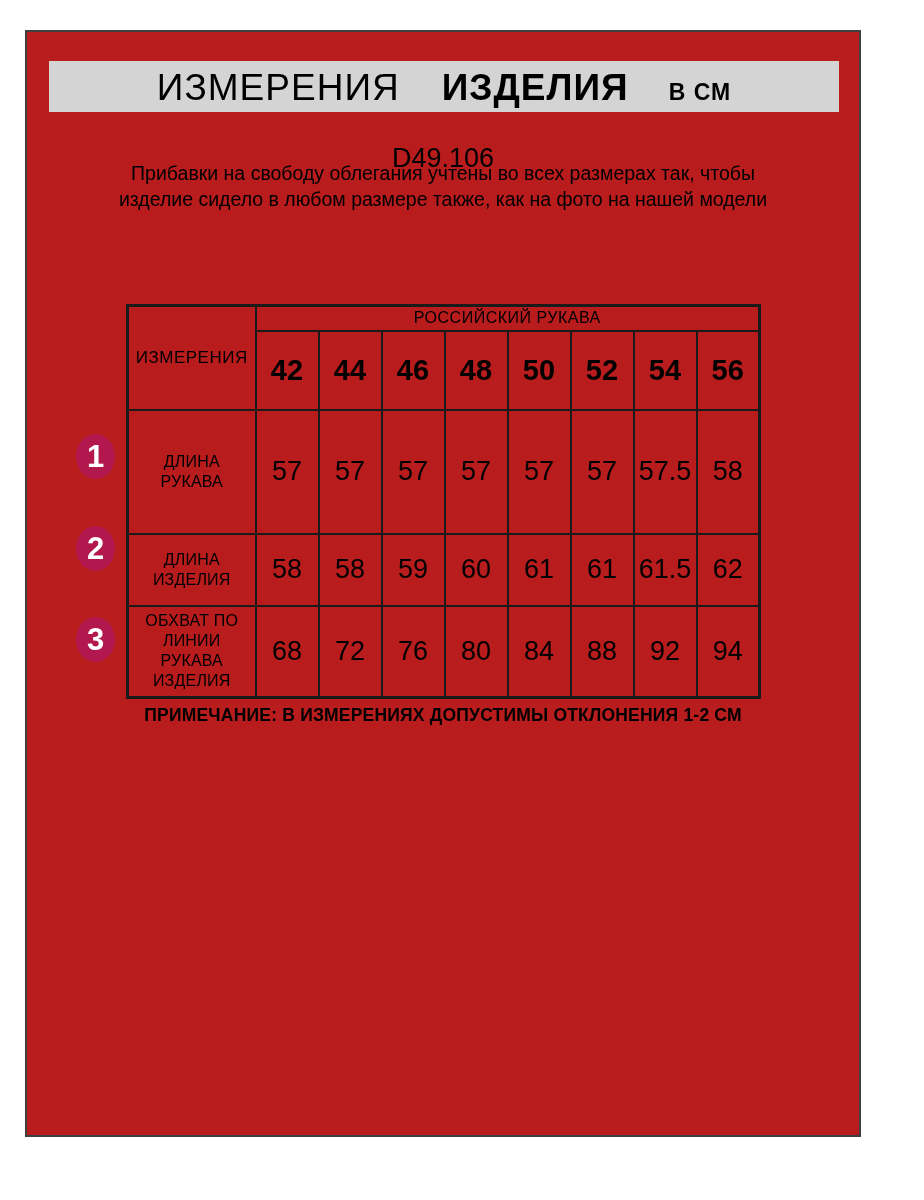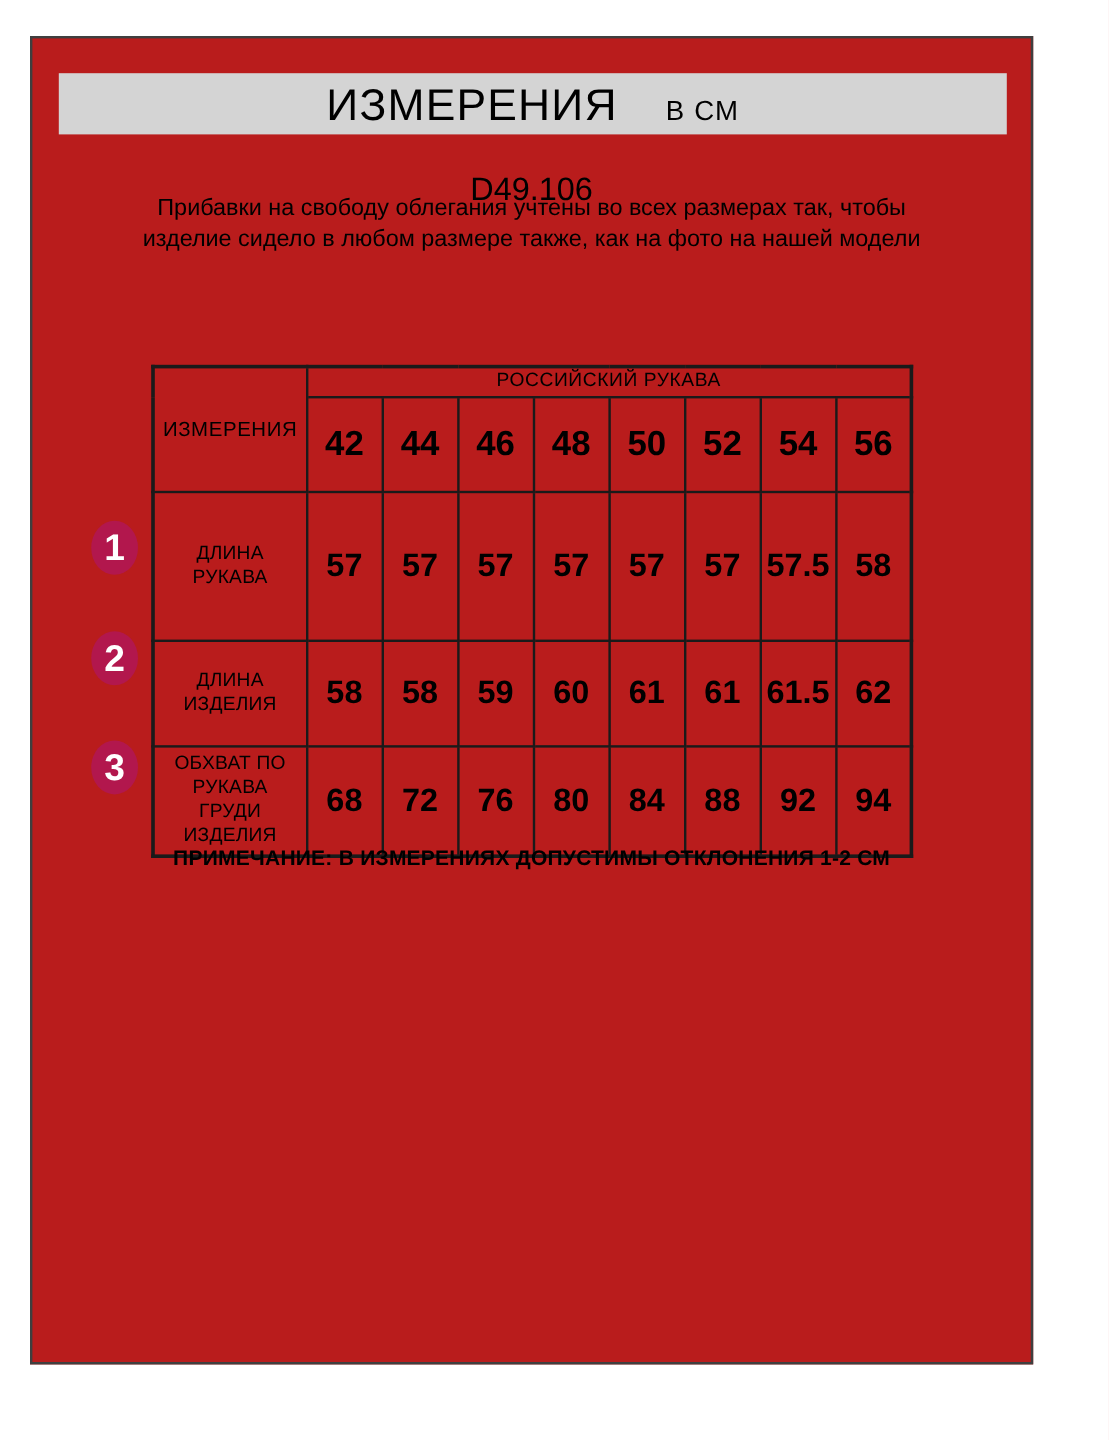--- a/index.html
+++ b/index.html
@@ -24,21 +24,21 @@
   }
   .title-bar{
     position:absolute;left:22px;top:29px;
     width:790px;height:51px;
     background:var(--bar-bg);
     display:flex;align-items:baseline;justify-content:center;
     padding-top:6px;
   }
   .title-regular{font-size:37px;font-weight:400;letter-spacing:1px;}
   .title-bold{font-size:37px;font-weight:700;margin-left:42px;letter-spacing:1px;}
-  .title-unit{font-size:23px;font-weight:400;margin-left:40px;letter-spacing:1px;}
+  .title-unit{font-size:23px;font-weight:700;margin-left:40px;letter-spacing:1px;}
   .article{
     position:absolute;top:111px;left:0;width:100%;
     text-align:center;font-size:27px;font-weight:400;
   }
   .desc{
     position:absolute;top:129px;left:50%;transform:translateX(-50%);
     width:650px;text-align:center;
     font-size:19.5px;line-height:1.32;
   }
   .table-area{
@@ -54,23 +54,23 @@
     border:2px solid var(--table-border);
     text-align:center;vertical-align:middle;
     overflow:hidden;
   }
   tr.group-row{height:25px;}
   td.group-cell{font-size:16px;font-weight:400;letter-spacing:0.5px;}
   td.corner-cell{font-size:17px;font-weight:400;letter-spacing:0.5px;}
   tr.sizes-row{height:79px;}
   tr.sizes-row td{font-size:29px;font-weight:700;}
   tbody td.label-cell{font-size:16px;font-weight:400;line-height:1.25;padding:0 6px;letter-spacing:0.2px;}
-  tbody td.value-cell{font-size:27px;font-weight:700;border-radius:18px;}
+  tbody td.value-cell{font-size:27px;font-weight:400;border-radius:18px;}
   tr.data-row-0{height:124px;}
-  tr.data-row-1{height:88px;}
+  tr.data-row-1{height:72px;}
   tr.data-row-2{height:92px;}
   .marker{
     position:absolute;left:49px;
     width:39px;height:45px;
     border-radius:50%;
     background:var(--accent);
     color:#fff;
     font-size:31px;font-weight:700;
     display:flex;align-items:center;justify-content:center;
   }
@@ -83,20 +83,21 @@
     font-size:17.5px;font-weight:700;letter-spacing:0.2px;
   }
 </style>
 </head>
 <body>
 
 <div class="frame">
 
   <div class="title-bar">
     <span class="title-regular">ИЗМЕРЕНИЯ</span>
+    <span class="title-bold">ИЗДЕЛИЯ</span>
     <span class="title-unit">В СМ</span>
   </div>
 
   <div class="article">D49.106</div>
 
   <div class="desc">Прибавки на свободу облегания учтены во всех размерах так, чтобы изделие сидело в любом размере также, как на фото на нашей модели</div>
 
   <div class="table-area">
     <table class="size-table">
       <colgroup>
@@ -143,21 +144,21 @@
             <td class="value-cell">58</td>
             <td class="value-cell">58</td>
             <td class="value-cell">59</td>
             <td class="value-cell">60</td>
             <td class="value-cell">61</td>
             <td class="value-cell">61</td>
             <td class="value-cell">61.5</td>
             <td class="value-cell">62</td>
           </tr>
           <tr class="data-row-2">
-            <td class="label-cell">ОБХВАТ ПО РУКАВА ГРУДИ ИЗДЕЛИЯ</td>
+            <td class="label-cell">ОБХВАТ ПО ЛИНИИ РУКАВА ИЗДЕЛИЯ</td>
             <td class="value-cell">68</td>
             <td class="value-cell">72</td>
             <td class="value-cell">76</td>
             <td class="value-cell">80</td>
             <td class="value-cell">84</td>
             <td class="value-cell">88</td>
             <td class="value-cell">92</td>
             <td class="value-cell">94</td>
           </tr>
         </tbody>

